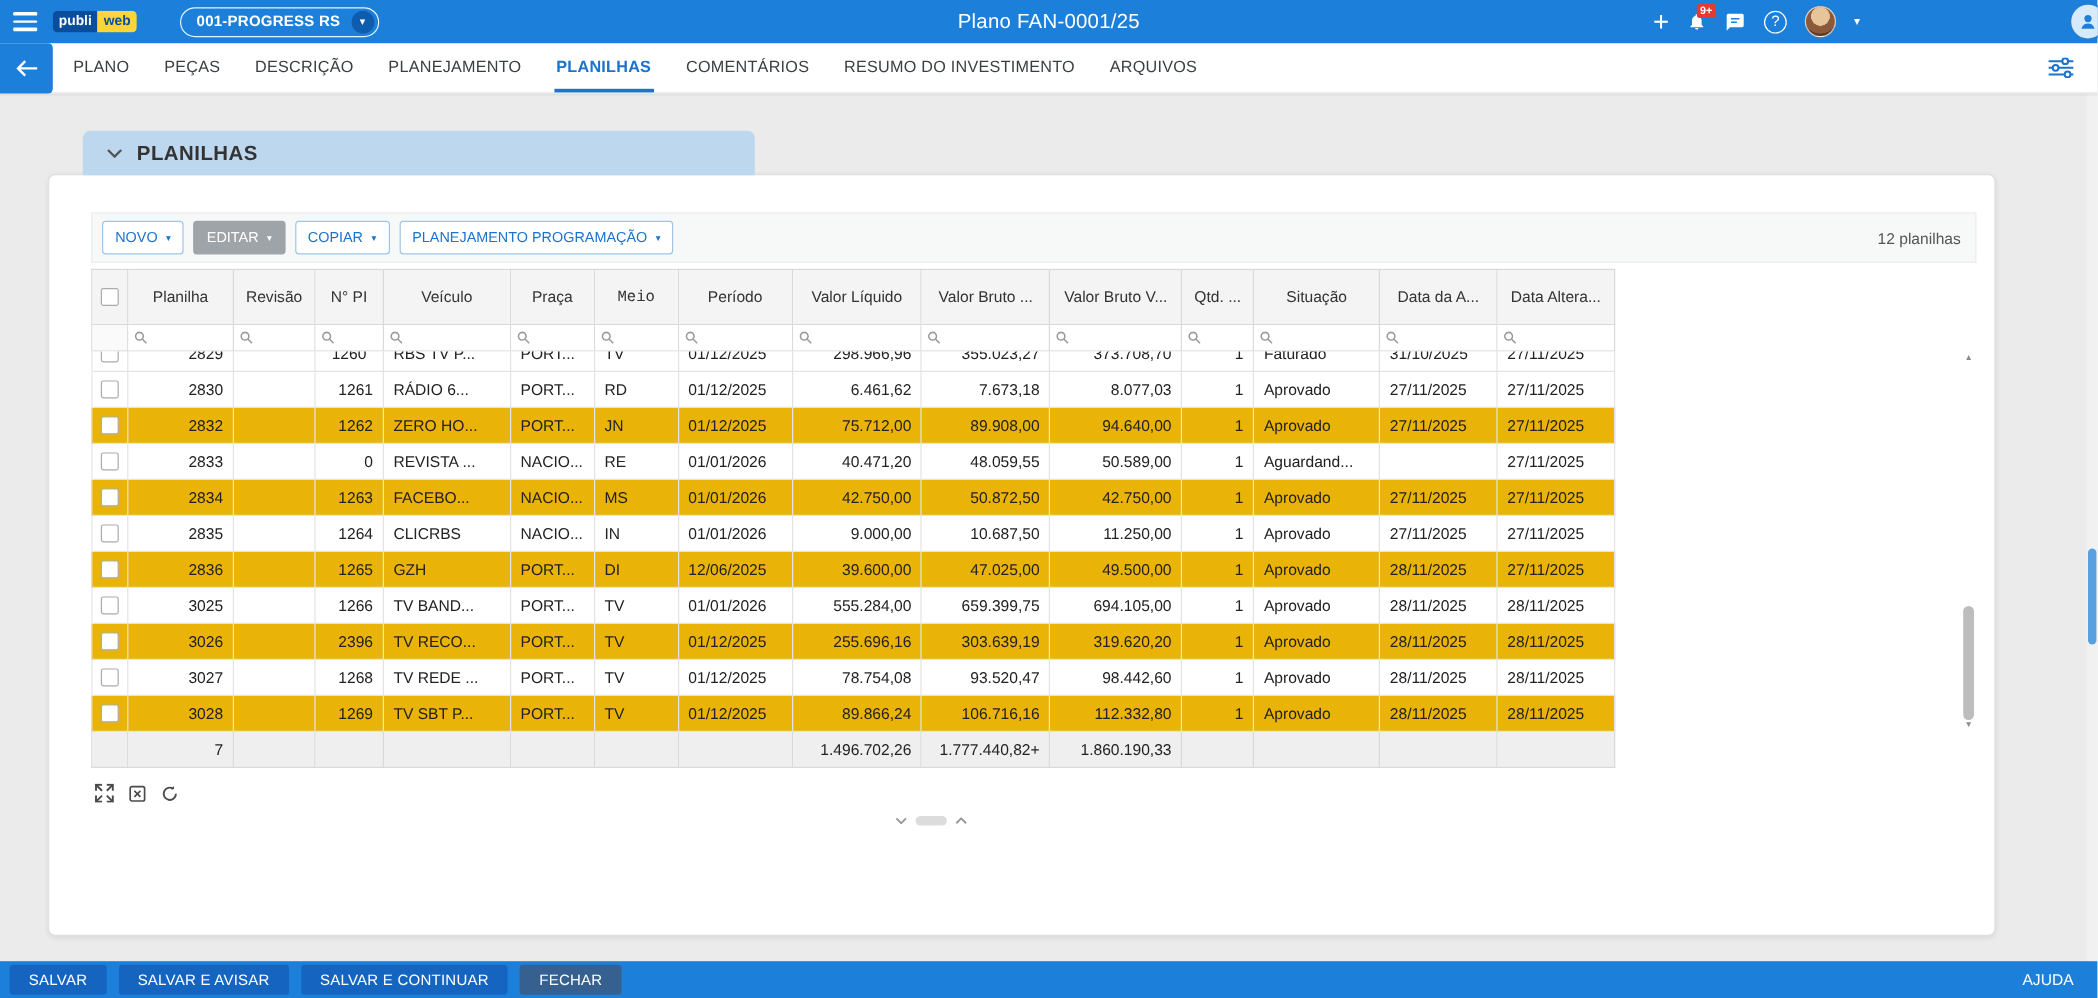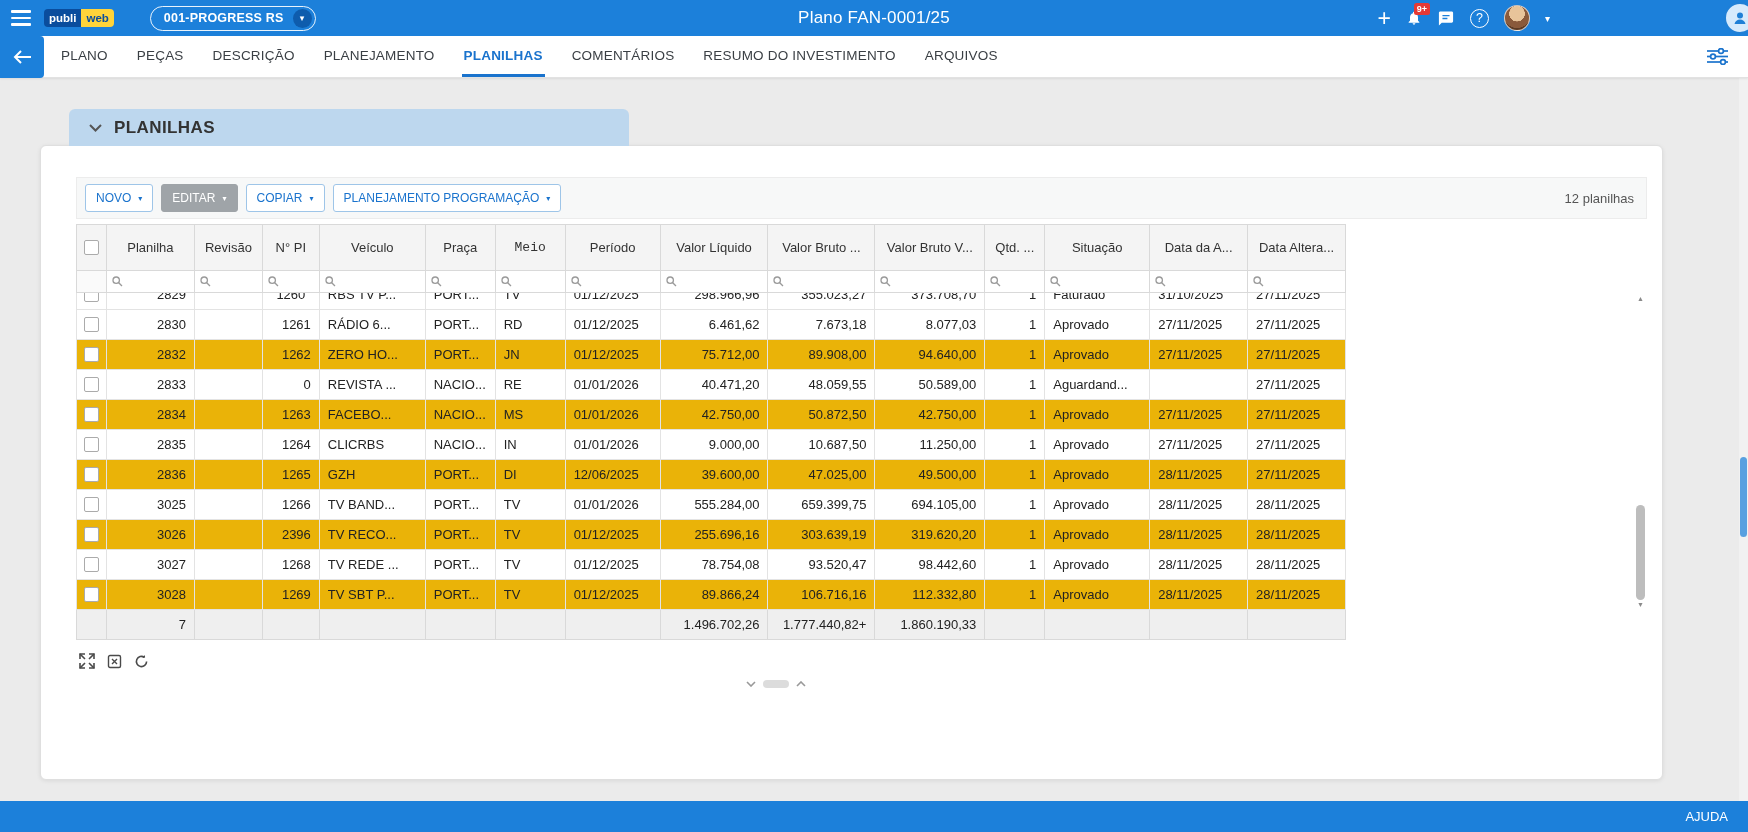--- a/index.html
+++ b/index.html
@@ -623,18 +623,24 @@
         <span class="collapse-pill"></span>
         <svg width="10" height="6" viewBox="0 0 10 6" fill="none" stroke="#999" stroke-width="1.6">
             <path d="M1 5l4-4 4 4"></path>
           </svg>
       </div>
     </div>
   </section>
 </main>
 
 <footer class="bottombar">
+  <div class="fb-buttons">
+      <button class="fbtn">SALVAR</button>
+      <button class="fbtn">SALVAR E AVISAR</button>
+      <button class="fbtn">SALVAR E CONTINUAR</button>
+      <button class="fbtn fbtn-dark">FECHAR</button>
+    </div>
   <span class="help-link">AJUDA</span>
 </footer>
 
 <div class="page-scrollbar">
   <div class="page-scroll-thumb"></div>
 </div>
 
 </body></html>

